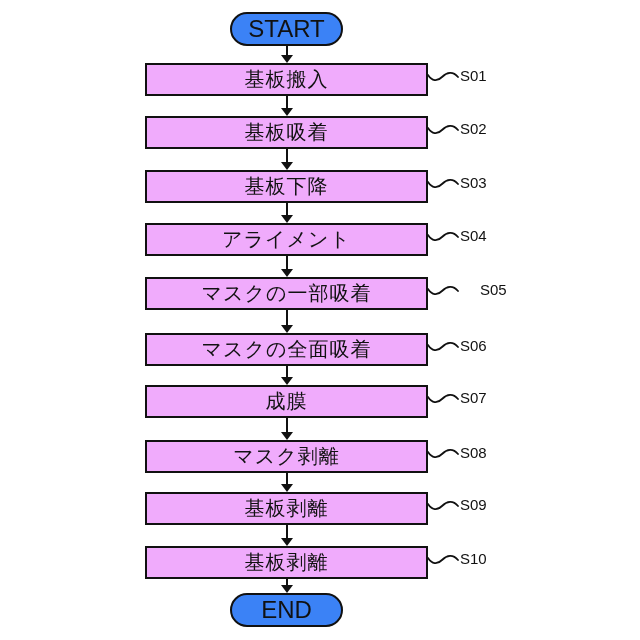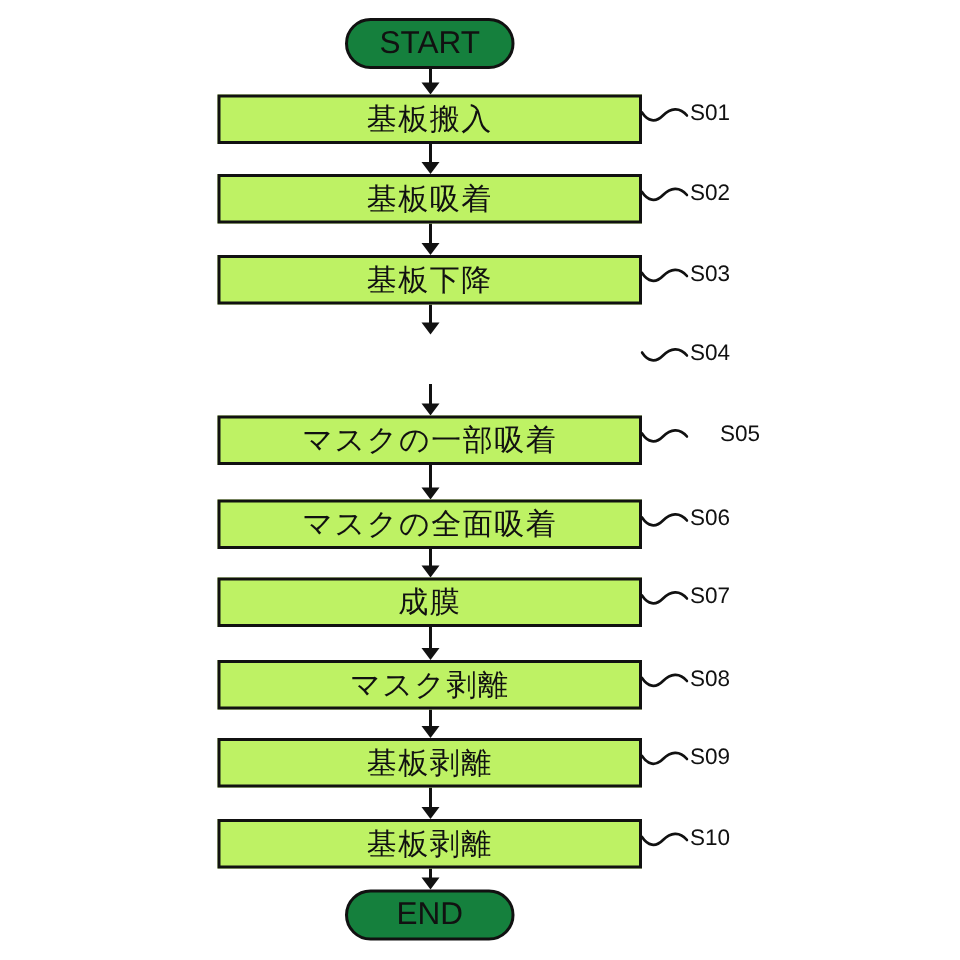--- a/index.html
+++ b/index.html
@@ -16,35 +16,35 @@
     overflow: hidden;
   }
   .terminator {
     position: absolute;
     left: 230px;
     width: 113px;
     height: 34px;
     box-sizing: border-box;
     border: 2px solid #111111;
     border-radius: 17px;
-    background: #15803d;
+    background: #3b82f6;
     display: flex;
     align-items: center;
     justify-content: center;
-    font-size: 21px;
+    font-size: 24px;
     color: #111111;
   }
   .pbox {
     position: absolute;
     left: 145px;
     width: 283px;
     height: 33px;
     box-sizing: border-box;
     border: 2px solid #111111;
-    background: #bef264;
+    background: #f0abfc;
     display: flex;
     align-items: center;
     justify-content: center;
     font-size: 20px;
     color: #111111;
     letter-spacing: 1px;
   }
   .arrow {
     position: absolute;
     left: 281px;
@@ -122,20 +122,23 @@
   <span class="code" style="top:121px;">S02</span>
 
   <div class="pbox" style="top:170px;">
     <span>基板下降</span>
   </div>
   <svg class="squiggle" style="top:176px;" viewBox="0 0 32 14">
     <path d="M1 6 C5 12, 10 13, 15 8 C20 3, 26 2, 31 8" stroke="#111111" stroke-width="1.8" fill="none" stroke-linecap="round"></path>
   </svg>
   <span class="code" style="top:175px;">S03</span>
 
+  <div class="pbox" style="top:223px;">
+    <span>アライメント</span>
+  </div>
   <svg class="squiggle" style="top:229px;" viewBox="0 0 32 14">
     <path d="M1 6 C5 12, 10 13, 15 8 C20 3, 26 2, 31 8" stroke="#111111" stroke-width="1.8" fill="none" stroke-linecap="round"></path>
   </svg>
   <span class="code" style="top:228px;">S04</span>
 
   <div class="pbox" style="top:277px;">
     <span>マスクの一部吸着</span>
   </div>
   <svg class="squiggle" style="top:283px;" viewBox="0 0 32 14">
     <path d="M1 6 C5 12, 10 13, 15 8 C20 3, 26 2, 31 8" stroke="#111111" stroke-width="1.8" fill="none" stroke-linecap="round"></path>

